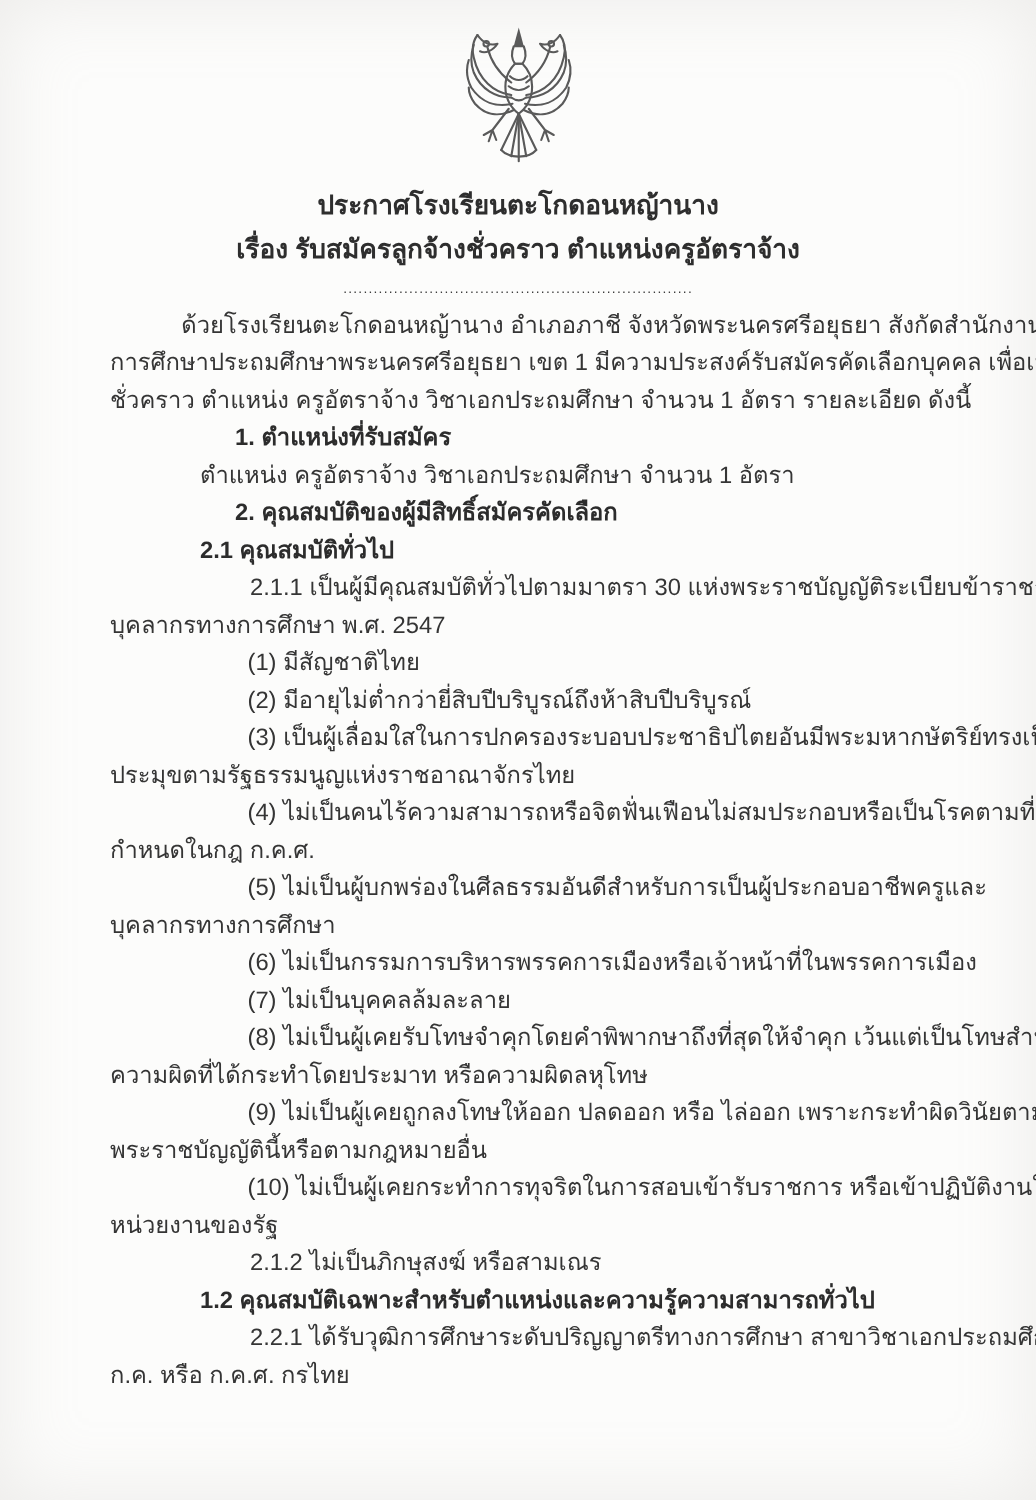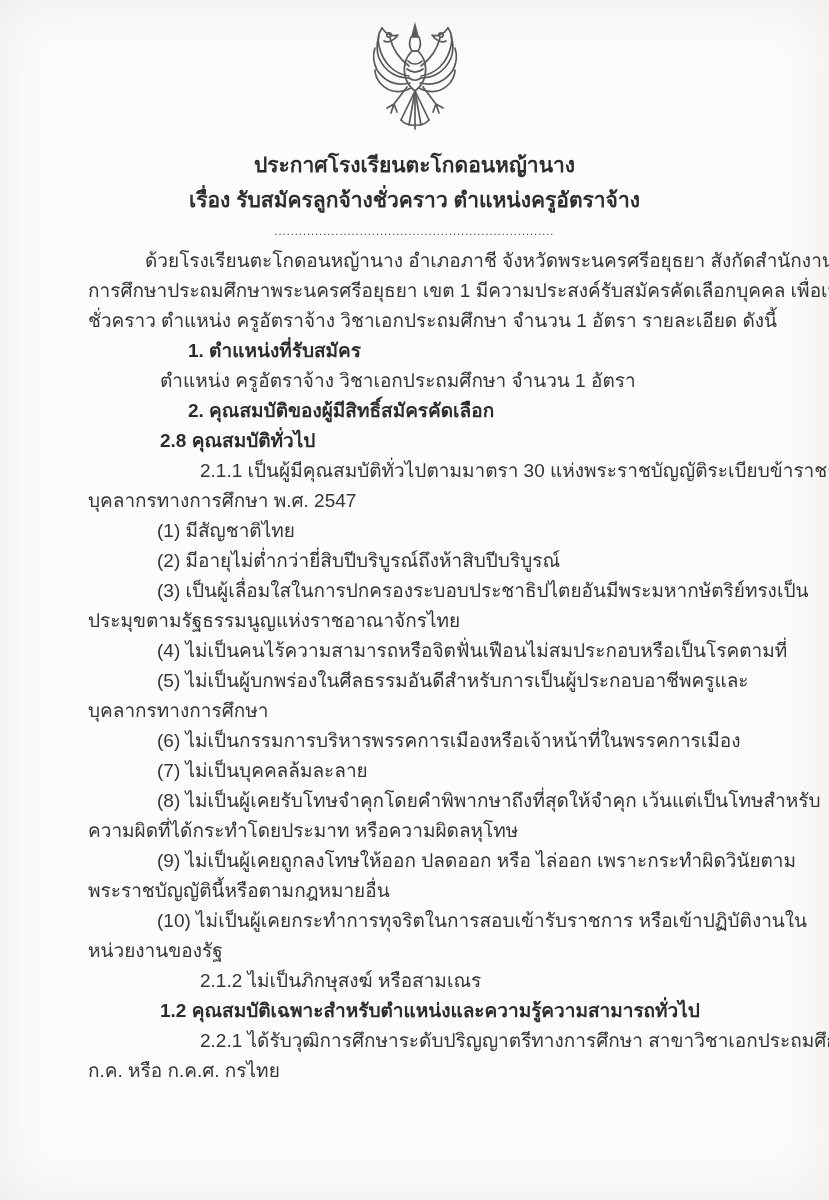--- a/index.html
+++ b/index.html
@@ -71,21 +71,21 @@
     white-space: nowrap;
   }
   .bold { font-weight: bold; color: #2c2c2c; }
   
   .in-none { margin-left: 0; }
   .in-para { margin-left: 57px; }
   .in-h1   { margin-left: 100px; }
   .in-pos  { margin-left: 72px; }
   .in-h2   { margin-left: 72px; }
   .in-item { margin-left: 112px; }
-  .in-num  { margin-left: 69px; }
+  .in-num  { margin-left: 110px; }
 </style>
 </head>
 <body>
 
 <div class="page">
 
   <div class="emblem-wrap">
     <svg width="116" height="124" viewBox="0 0 116 124" aria-hidden="true">
       <g stroke="#5a5a5a" fill="none" stroke-width="1.7" stroke-linecap="round" stroke-linejoin="round">
         <g id="wingL">
@@ -122,28 +122,29 @@
     <div><span class="divider">...........................................................................................</span></div>
   </div>
 
   <div class="doc-body">
       <div class="line in-para">ด้วยโรงเรียนตะโกดอนหญ้านาง อำเภอภาชี จังหวัดพระนครศรีอยุธยา สังกัดสำนักงานเขตพื้นที่</div>
       <div class="line in-none">การศึกษาประถมศึกษาพระนครศรีอยุธยา เขต 1 มีความประสงค์รับสมัครคัดเลือกบุคคล เพื่อเป็นลูกจ้าง</div>
       <div class="line in-none">ชั่วคราว ตำแหน่ง ครูอัตราจ้าง วิชาเอกประถมศึกษา จำนวน 1 อัตรา รายละเอียด ดังนี้</div>
       <div class="line in-h1 bold">1. ตำแหน่งที่รับสมัคร</div>
       <div class="line in-pos">ตำแหน่ง ครูอัตราจ้าง วิชาเอกประถมศึกษา จำนวน 1 อัตรา</div>
       <div class="line in-h1 bold">2. คุณสมบัติของผู้มีสิทธิ์สมัครคัดเลือก</div>
-      <div class="line in-h2 bold">2.8 คุณสมบัติทั่วไป</div>
+      <div class="line in-h2 bold">2.1 คุณสมบัติทั่วไป</div>
       <div class="line in-item">2.1.1 เป็นผู้มีคุณสมบัติทั่วไปตามมาตรา 30 แห่งพระราชบัญญัติระเบียบข้าราชการครูและ</div>
       <div class="line in-none">บุคลากรทางการศึกษา พ.ศ. 2547</div>
       <div class="line in-num">(1) มีสัญชาติไทย</div>
       <div class="line in-num">(2) มีอายุไม่ต่ำกว่ายี่สิบปีบริบูรณ์ถึงห้าสิบปีบริบูรณ์</div>
       <div class="line in-num">(3) เป็นผู้เลื่อมใสในการปกครองระบอบประชาธิปไตยอันมีพระมหากษัตริย์ทรงเป็น</div>
       <div class="line in-none">ประมุขตามรัฐธรรมนูญแห่งราชอาณาจักรไทย</div>
       <div class="line in-num">(4) ไม่เป็นคนไร้ความสามารถหรือจิตฟั่นเฟือนไม่สมประกอบหรือเป็นโรคตามที่</div>
+      <div class="line in-none">กำหนดในกฎ ก.ค.ศ.</div>
       <div class="line in-num">(5) ไม่เป็นผู้บกพร่องในศีลธรรมอันดีสำหรับการเป็นผู้ประกอบอาชีพครูและ</div>
       <div class="line in-none">บุคลากรทางการศึกษา</div>
       <div class="line in-num">(6) ไม่เป็นกรรมการบริหารพรรคการเมืองหรือเจ้าหน้าที่ในพรรคการเมือง</div>
       <div class="line in-num">(7) ไม่เป็นบุคคลล้มละลาย</div>
       <div class="line in-num">(8) ไม่เป็นผู้เคยรับโทษจำคุกโดยคำพิพากษาถึงที่สุดให้จำคุก เว้นแต่เป็นโทษสำหรับ</div>
       <div class="line in-none">ความผิดที่ได้กระทำโดยประมาท หรือความผิดลหุโทษ</div>
       <div class="line in-num">(9) ไม่เป็นผู้เคยถูกลงโทษให้ออก ปลดออก หรือ ไล่ออก เพราะกระทำผิดวินัยตาม</div>
       <div class="line in-none">พระราชบัญญัตินี้หรือตามกฎหมายอื่น</div>
       <div class="line in-num">(10) ไม่เป็นผู้เคยกระทำการทุจริตในการสอบเข้ารับราชการ หรือเข้าปฏิบัติงานใน</div>
       <div class="line in-none">หน่วยงานของรัฐ</div>

